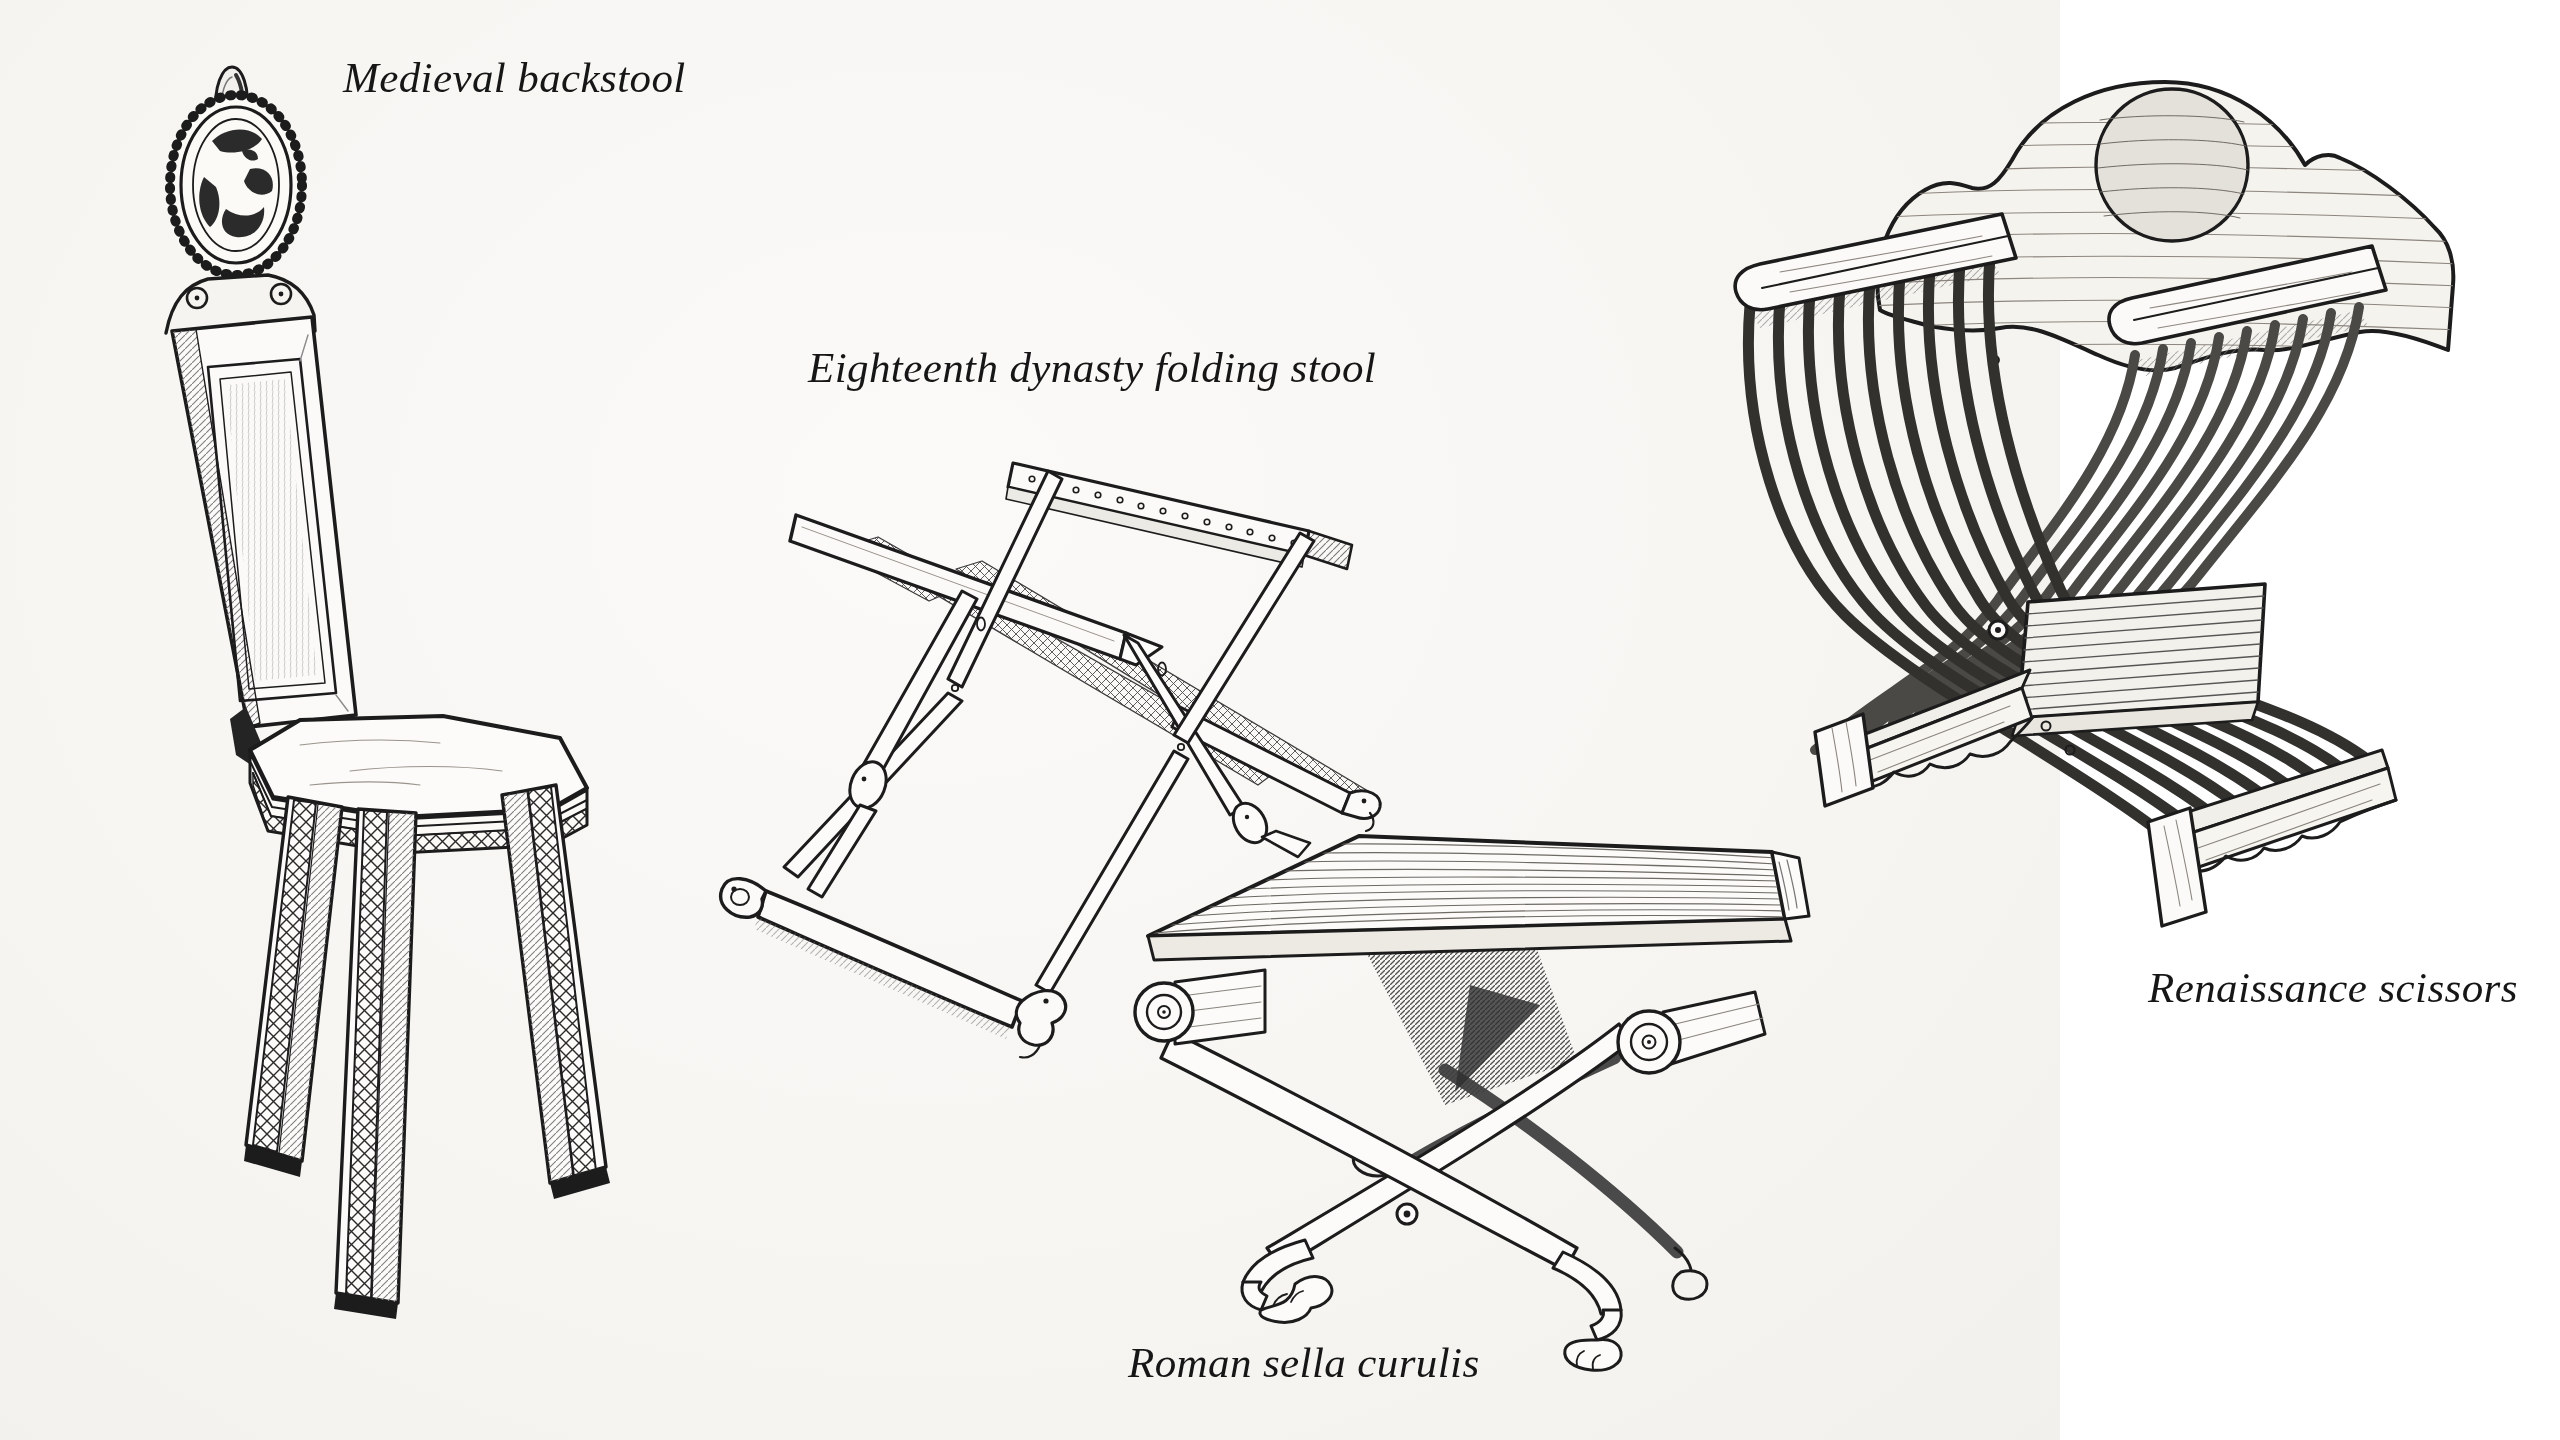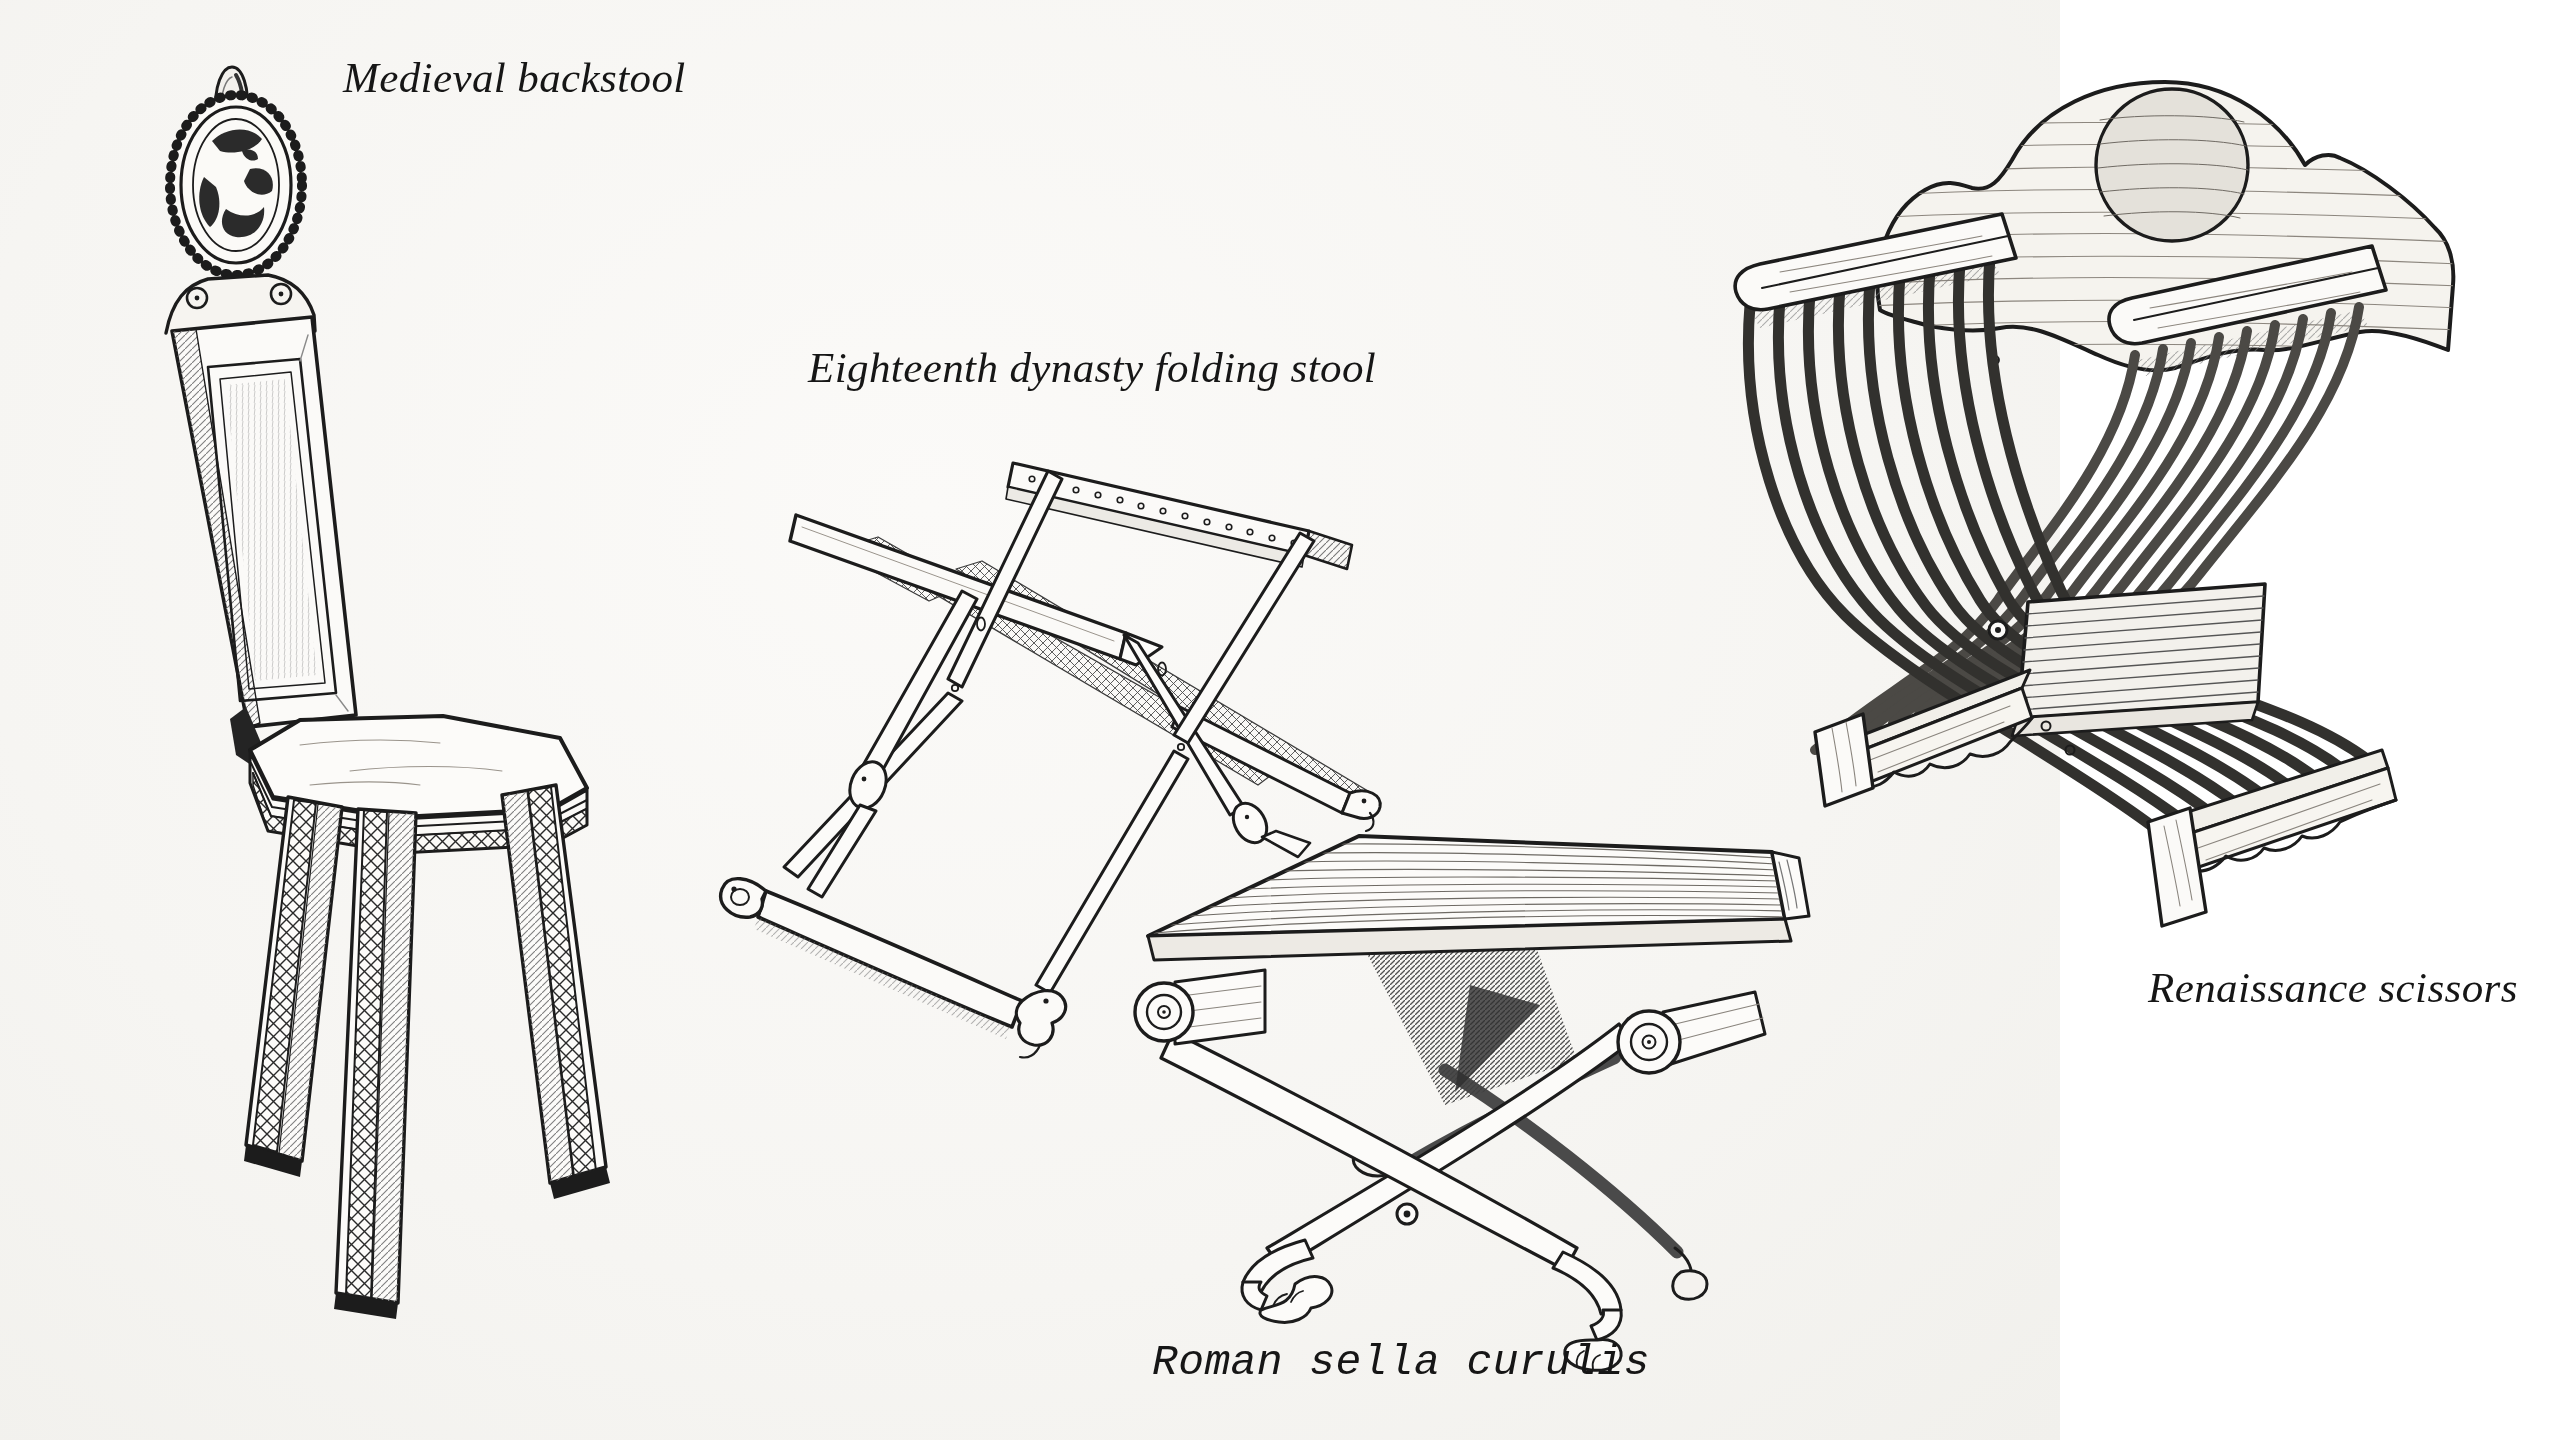--- a/index.html
+++ b/index.html
@@ -400,17 +400,17 @@
           <path d="M430,248 C500,236 570,224 632,212 M438,268 C508,256 578,244 640,232" stroke="#8c867e" stroke-width="1.1"></path>
         </g>
       </g>
     </svg>
   </div>
 
   <div class="caption" style="left:343px;top:55px;">Medieval backstool</div>
 
   <div class="caption" style="left:808px;top:345px;">Eighteenth dynasty folding stool</div>
 
-  <div class="caption" style="left:1152px;top:1340px;font-family:Liberation Mono, monospace;">Roman sella curulis</div>
+  <div class="caption" style="left:1128px;top:1340px;">Roman sella curulis</div>
 
   <div class="caption" style="left:2148px;top:917px;margin-top:48px;">Renaissance scissors</div>
 
 </div>
 
 </body></html>

